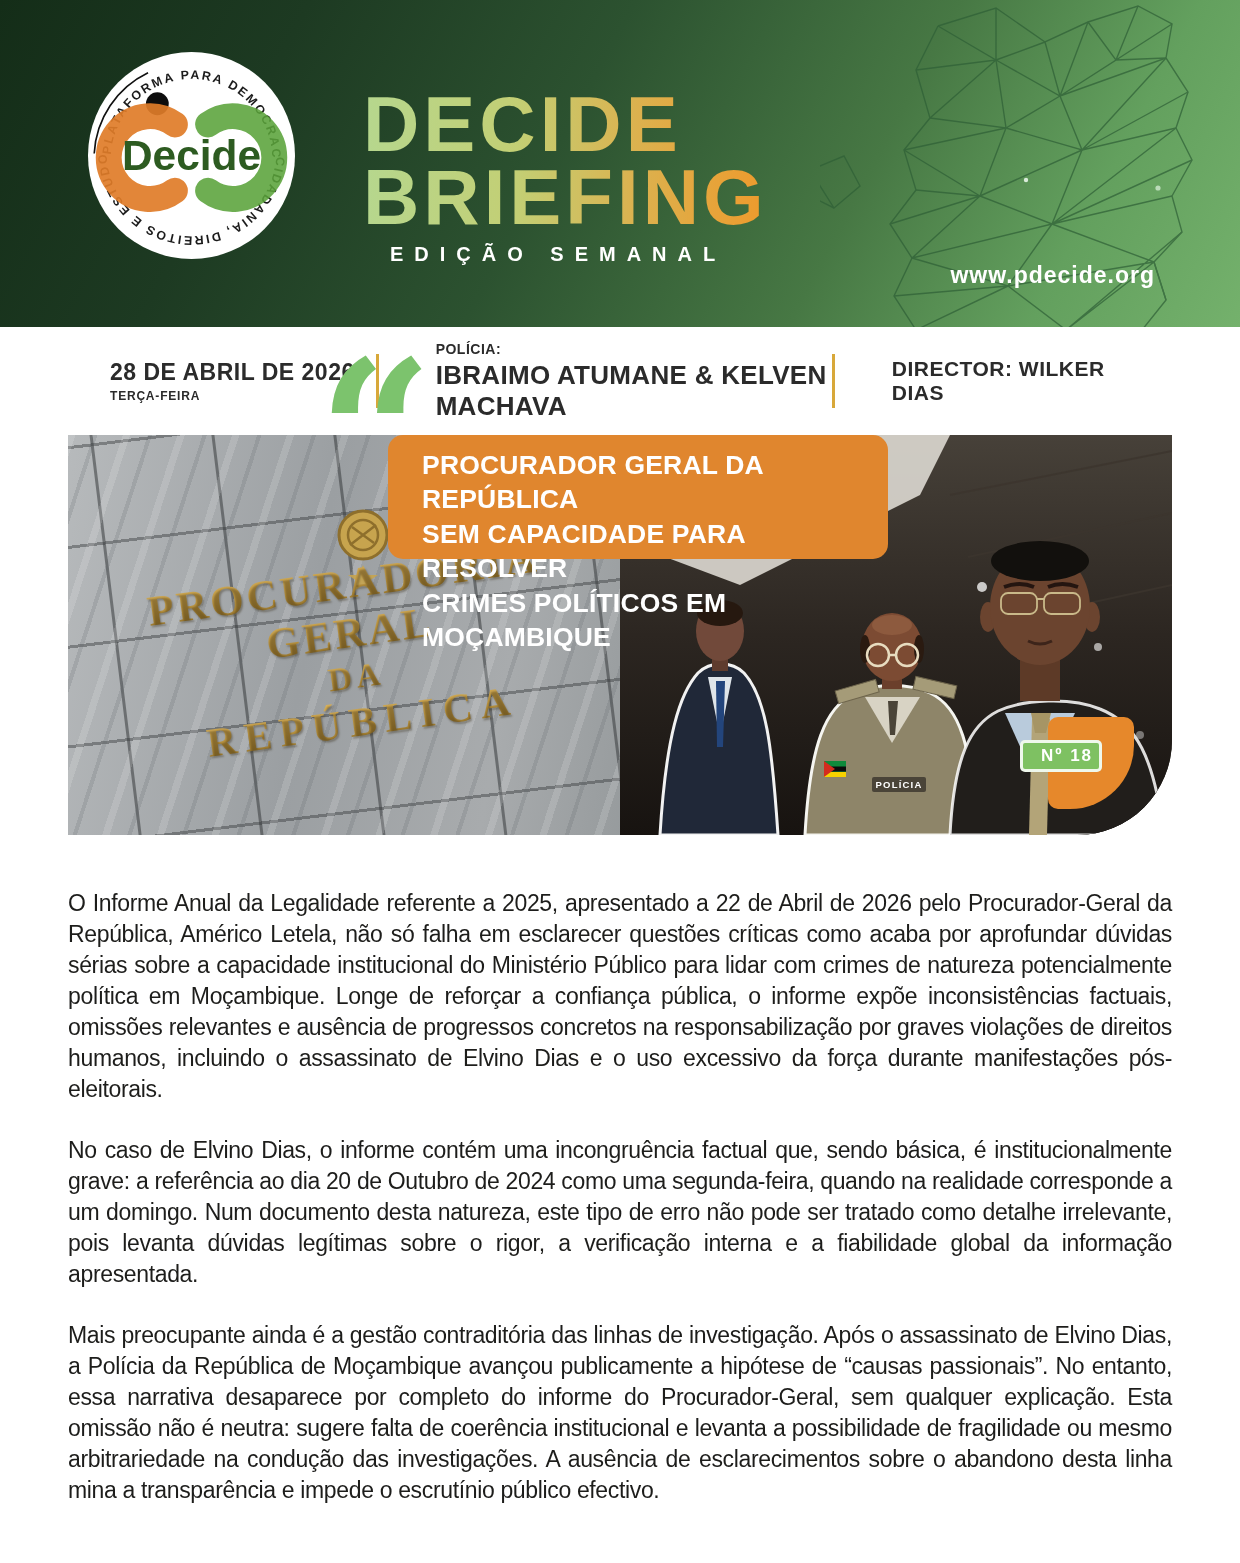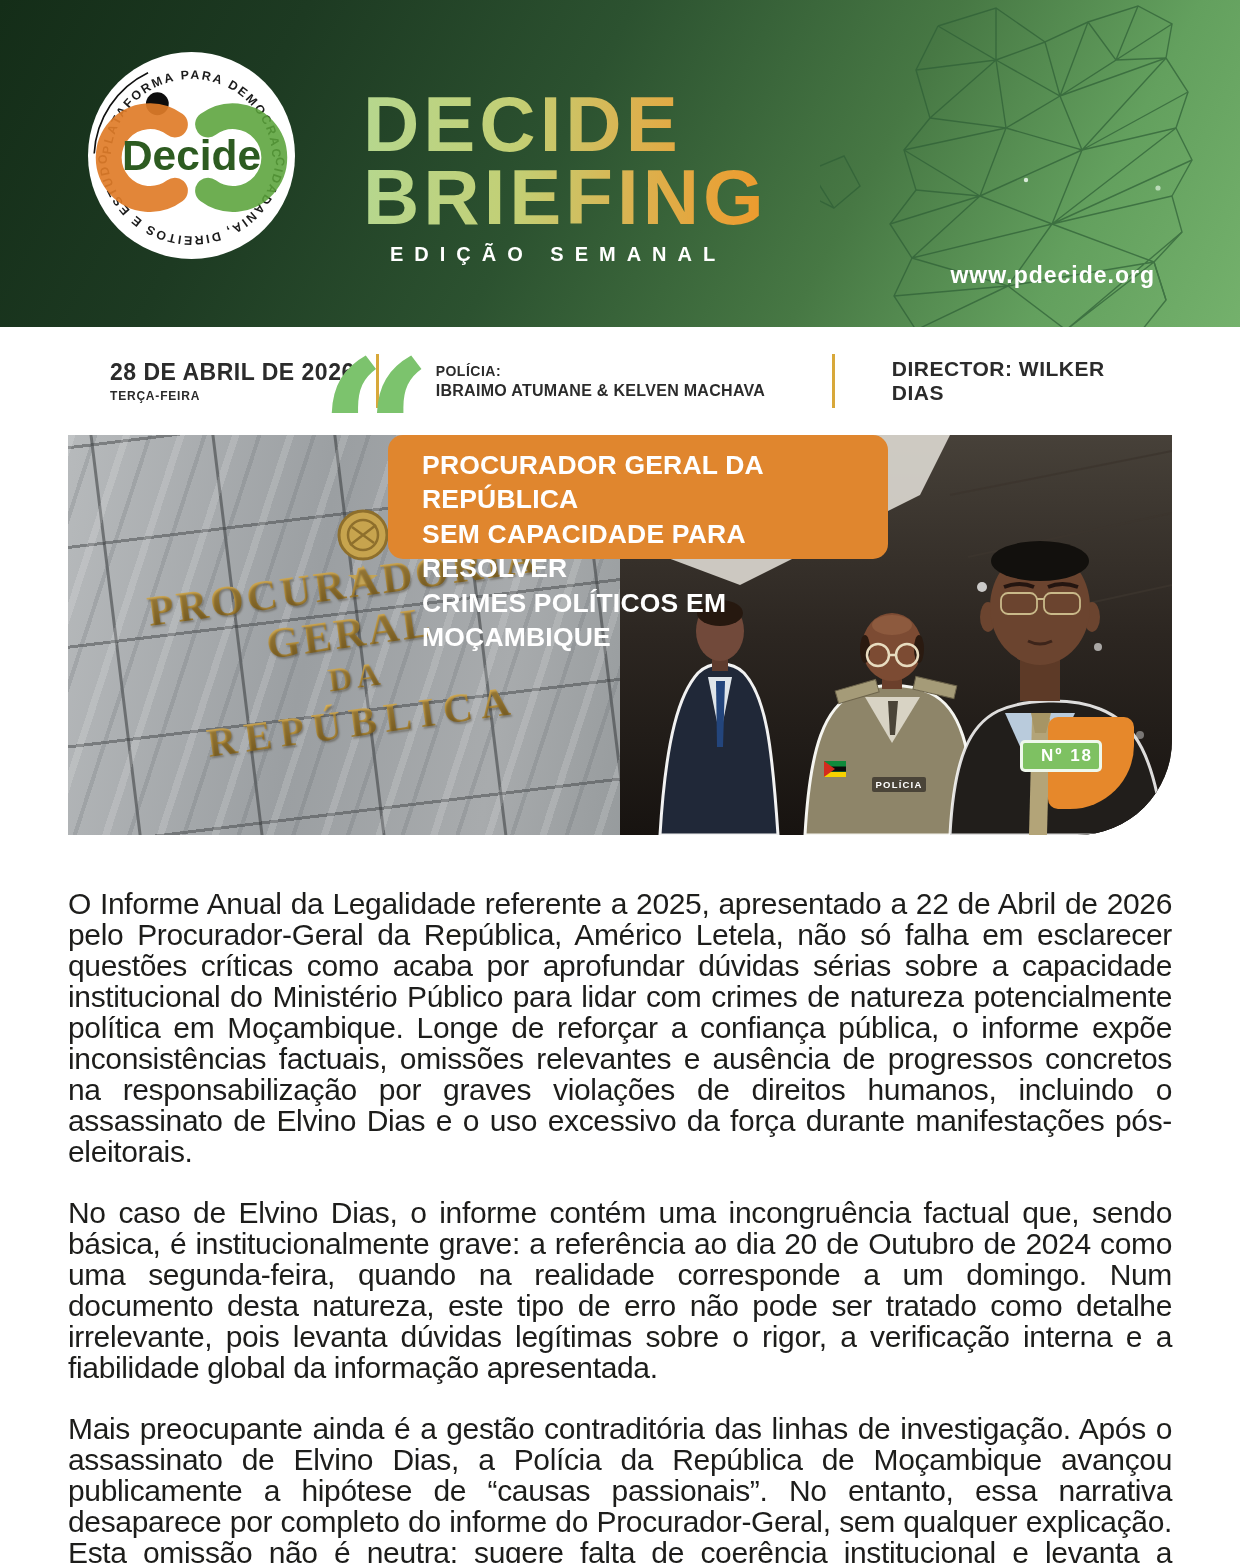--- a/index.html
+++ b/index.html
@@ -22,21 +22,21 @@
     font-size:23px; letter-spacing:1px; text-decoration:none; }
 
   
   .meta { display:flex; align-items:center; height:108px; padding-left:110px; padding-right:86px; color:#2b2b2b; }
   .meta-col1 { width:275px; }
   .meta-date { font-size:23px; font-weight:800; letter-spacing:.5px; }
   .meta-weekday { font-size:12px; font-weight:700; letter-spacing:.8px; margin-top:3px; }
   .meta-div { width:3px; height:54px; background:#d8a83a; }
   .meta-col2 { width:467px; padding-left:57px; }
   .meta-label { font-size:14px; font-weight:800; letter-spacing:.5px; }
-  .meta-names { font-size:16px; font-weight:800; letter-spacing:.3px; margin-top:3px; }
+  .meta-names { font-size:26px; font-weight:800; letter-spacing:.3px; margin-top:3px; }
   .meta-col3 { padding-left:57px; }
   .meta-director { font-size:21px; font-weight:800; letter-spacing:.5px; }
 
   
   .hero-section { position:relative; margin:0 68px; width:1104px; height:400px; }
   .hero-clip { position:absolute; inset:0; overflow:hidden; border-radius:0 0 95px 0; background:#23201d; }
   .wall { position:absolute; left:0; top:0; width:56%; height:100%; overflow:hidden;
     background:linear-gradient(100deg,#b7babc 0%,#9b9fa2 40%,#a8abad 70%,#8f9496 100%); }
   .wall::before { content:""; position:absolute; inset:-70px; transform:rotate(-7deg);
     background:
@@ -62,21 +62,21 @@
     font-family:"DejaVu Serif", serif; font-weight:700; font-size:200px; line-height:1; }
   .corner-orange { position:absolute; right:38px; bottom:26px; width:86px; height:92px; z-index:5;
     background:#e6882b; border-radius:10px 10px 64px 10px; }
   .issue-badge { position:absolute; right:70px; bottom:63px; width:82px; height:32px; z-index:6;
     background:#7ec162; border:3px solid rgba(255,255,255,.88); border-radius:5px;
     display:flex; align-items:center; justify-content:center;
     color:#fff; font-weight:800; font-size:17px; letter-spacing:2px;padding-left:12px; }
 
   
   .article { margin:53px 68px 0 68px; color:#1d1d1b; }
-  .article p { font-size:30px; line-height:31px; text-align:justify;
+  .article p { font-size:23px; line-height:31px; text-align:justify;
     letter-spacing:-0.35px; margin-bottom:30px; }
 </style>
 </head>
 <body>
 
 <div class="page">
 
   <div class="header">
 
     <svg class="mesh" viewBox="0 0 420 330">

